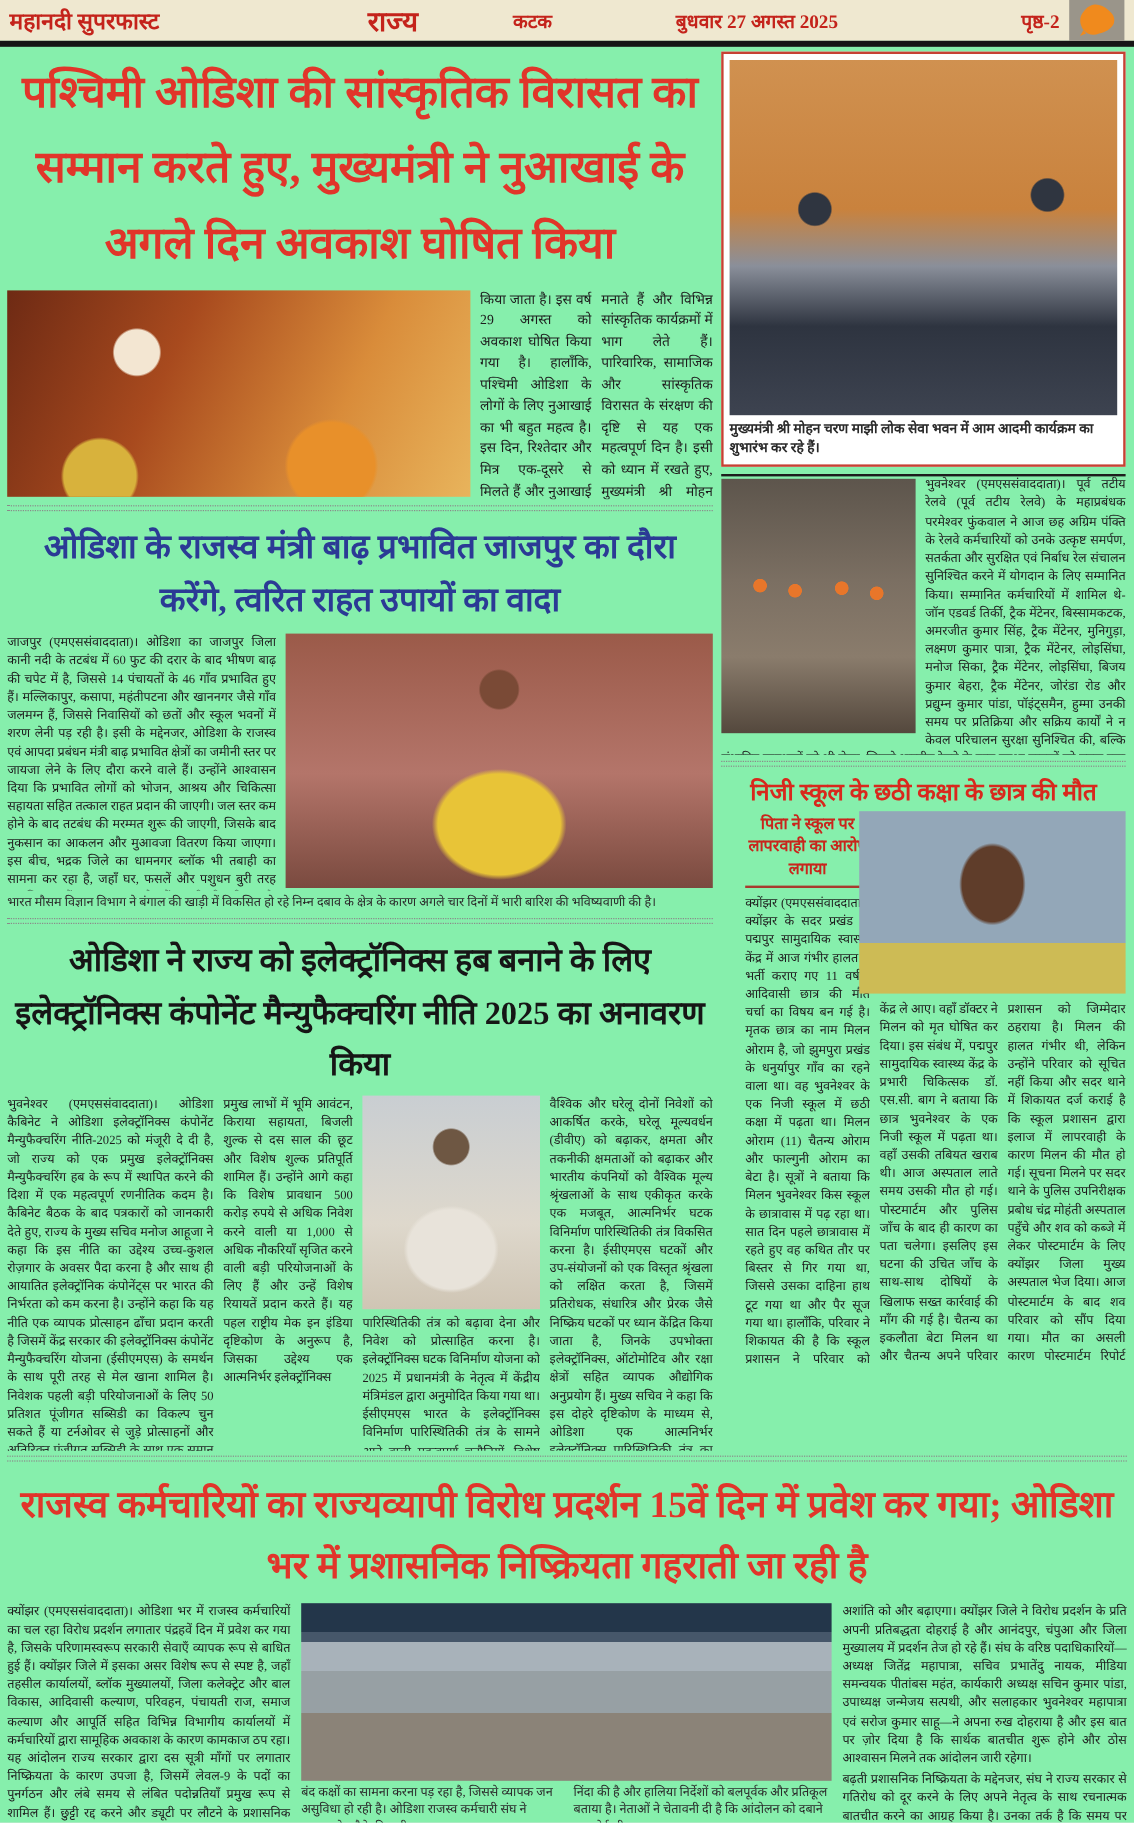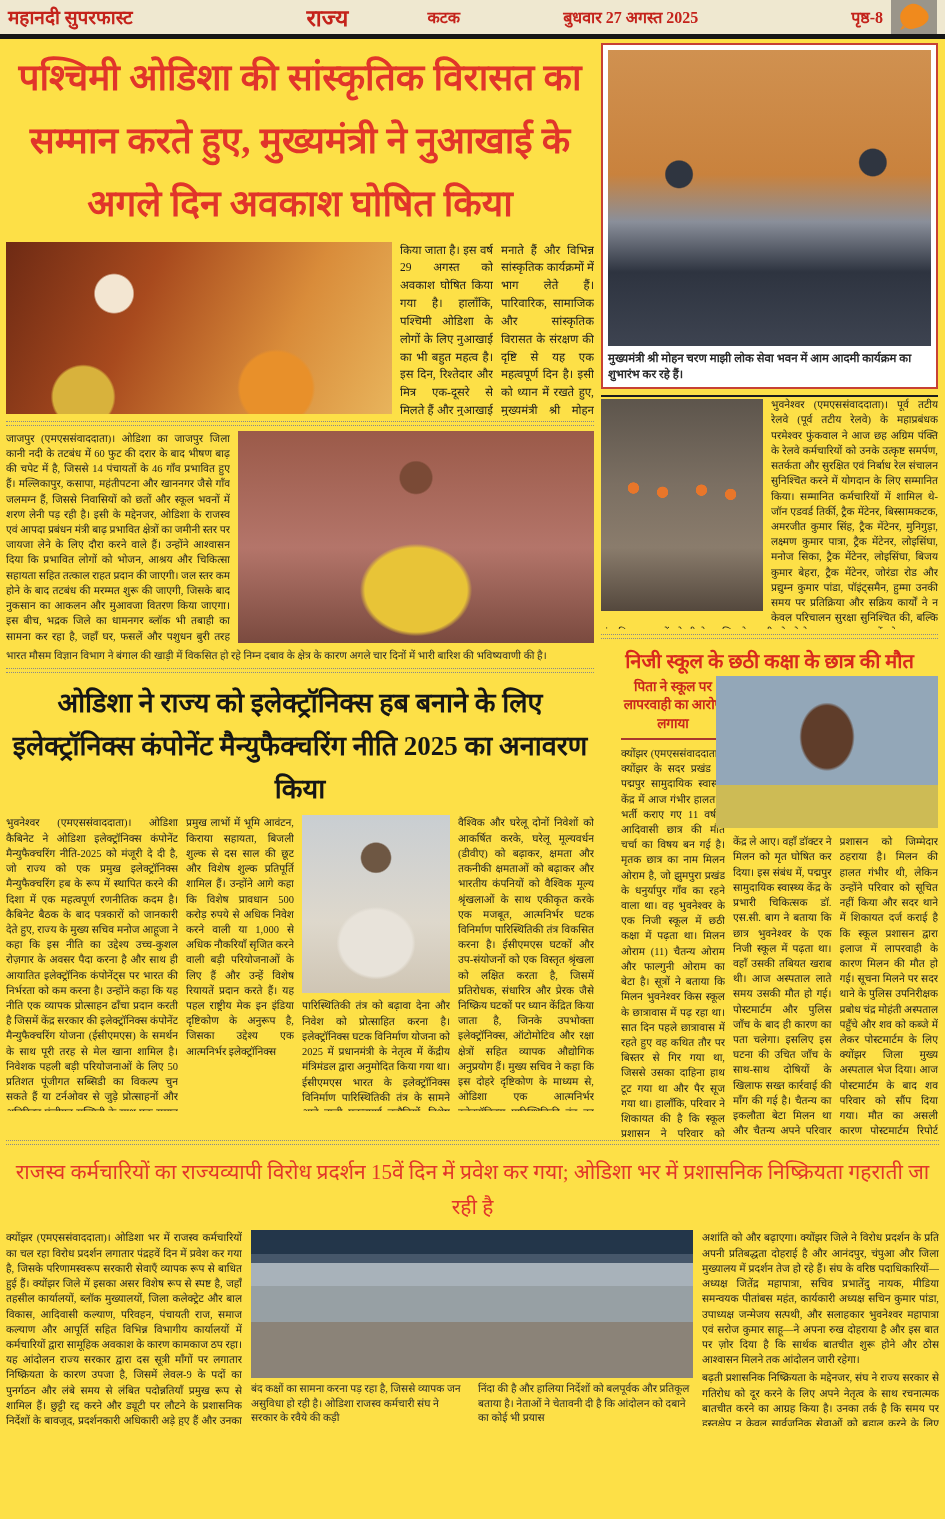--- a/index.html
+++ b/index.html
@@ -1,16 +1,16 @@
 <!DOCTYPE html>
 <html><head>
 <meta charset="utf-8">
 <style>
   html,body{margin:0;padding:0;background:#e8e8e4;}
-  .page{width:945px;height:1519px;margin:0 auto;background:#fde047;overflow:hidden;position:relative;
+  .page{width:945px;height:1519px;margin:0 auto;background:#86efac;overflow:hidden;position:relative;
         font-family:"Liberation Serif","DejaVu Sans",serif;color:#1d1d1d;}
   
   .hdr{display:flex;align-items:center;background:#efe8d0;height:34px;padding:0 8px;gap:8px;}
   .hdr-name{color:#c4231b;font-weight:bold;font-size:19px;white-space:nowrap;}
   .hdr-section{color:#c4231b;font-weight:bold;font-size:23px;white-space:nowrap;}
   .hdr-city{color:#c4231b;font-weight:bold;font-size:16px;white-space:nowrap;}
   .hdr-date{color:#c4231b;font-weight:bold;font-size:16px;white-space:nowrap;margin-left:24px;}
   .hdr-page{color:#c4231b;font-weight:bold;font-size:16px;white-space:nowrap;}
   .sp1{flex:3}.sp2{flex:1.2}.sp3{flex:1.2}.sp4{flex:2.6}
   .mapbox{width:46px;height:34px;background:#9a958a;display:flex;align-items:center;justify-content:center;}
@@ -20,21 +20,21 @@
   .lcol{width:588px;flex:none;}
   .rcol{width:337px;flex:none;}
   .body-txt{font-size:10.5px;line-height:1.45;text-align:justify;overflow:hidden;}
   .cap{font-size:10.5px;line-height:1.35;color:#2a2a2a;}
   .dotsep2{border-top:1px dotted #8a8a8a;border-bottom:1px dotted #8a8a8a;height:3px;margin:5px 0;}
   .ph{flex:none;background:#cfcac0;}
   
   .h1-red{color:#e1352a;font-weight:bold;text-align:center;font-size:37px;line-height:1.7;padding:4px 2px 6px;}
   .h2-blue{color:#2b3a95;font-weight:bold;text-align:center;font-size:28px;line-height:1.6;padding:4px 2px;}
   .h3-black{color:#161616;font-weight:bold;text-align:center;font-size:27px;line-height:1.6;padding:4px 2px;}
-  .h4-red{color:#e1352a;font-weight:normal;text-align:center;font-size:21px;line-height:1.65;padding:6px 2px;}
+  .h4-red{color:#e1352a;font-weight:bold;text-align:center;font-size:31px;line-height:1.65;padding:6px 2px;}
   .hr-rail{color:#161616;font-weight:bold;text-align:center;font-size:20px;line-height:1.45;padding:5px 2px;}
   .hr-stud{color:#d8281d;font-weight:bold;text-align:center;font-size:20px;line-height:1.3;padding:4px 2px 2px;}
   .subhead{color:#c9251c;font-weight:bold;font-size:13.5px;line-height:1.35;text-align:center;
            border-bottom:2px solid #a83a2e;padding:2px 0 5px;margin-bottom:6px;}
   
   .a1-body{display:flex;gap:8px;height:174px;}
   .a1-photo{width:386px;height:172px;
     background:radial-gradient(circle 34px at 28% 30%,#f3e6d2 0 55%,transparent 60%),
                radial-gradient(circle 60px at 70% 85%,#e8902a 0 60%,transparent 65%),
                radial-gradient(circle 50px at 20% 90%,#d8b23c 0 60%,transparent 65%),
@@ -100,21 +100,21 @@
 
   <div class="hdr">
     <span class="hdr-name">महानदी सुपरफास्ट</span>
     <span class="sp1"></span>
     <span class="hdr-section">राज्य</span>
     <span class="sp2"></span>
     <span class="hdr-city">कटक</span>
     <span class="sp3"></span>
     <span class="hdr-date">बुधवार 27 अगस्त 2025</span>
     <span class="sp4"></span>
-    <span class="hdr-page">पृष्ठ-8</span>
+    <span class="hdr-page">पृष्ठ-2</span>
     <span class="mapbox">
       <svg width="34" height="28" viewBox="0 0 34 28">
         <path d="M14 1 C18 0 23 2 26 5 C30 8 33 12 31 17 C29 21 24 24 19 25 C14 27 9 26 6 22 C3 18 2 12 5 8 C8 4 10 2 14 1 Z" fill="#f08a1d"></path>
         <path d="M6 22 L3 27 L8 25 Z" fill="#f08a1d"></path>
       </svg>
     </span>
   </div>
   <div class="blackbar"></div>
 
   <div class="main">
@@ -125,20 +125,21 @@
         <div class="h1-red">पश्चिमी ओडिशा की सांस्कृतिक विरासत का सम्मान करते हुए, मुख्यमंत्री ने नुआखाई के अगले दिन अवकाश घोषित किया</div>
         <div class="a1-body">
           <div class="ph a1-photo"></div>
           <div class="a1-col">किया जाता है। इस वर्ष 29 अगस्त को अवकाश घोषित किया गया है। हालाँकि, पश्चिमी ओडिशा के लोगों के लिए नुआखाई का भी बहुत महत्व है। इस दिन, रिश्तेदार और मित्र एक-दूसरे से मिलते हैं और नुआखाई जुहार</div>
           <div class="a1-col">मनाते हैं और विभिन्न सांस्कृतिक कार्यक्रमों में भाग लेते हैं। पारिवारिक, सामाजिक और सांस्कृतिक विरासत के संरक्षण की दृष्टि से यह एक महत्वपूर्ण दिन है। इसी को ध्यान में रखते हुए, मुख्यमंत्री श्री मोहन चरण माझी ने नुआखाई के अगले दिन यानी 29.08.2025 (शुक्रवार) को सभी सरकारी कार्यालयों और मजिस्ट्रेट न्यायालयों (कार्यकारी) के लिए अवकाश घोषित किया है। इसके बजाय, 13 सितंबर, दूसरे शनिवार को कार्य दिवस घोषित किया गया है।</div>
         </div>
       </div>
       <div class="dotsep2"></div>
 
       <div>
+        <div class="h2-blue">ओडिशा के राजस्व मंत्री बाढ़ प्रभावित जाजपुर का दौरा करेंगे, त्वरित राहत उपायों का वादा</div>
         <div class="a2-body">
           <div class="a2-txt body-txt">जाजपुर (एमएससंवाददाता)। ओडिशा का जाजपुर जिला कानी नदी के तटबंध में 60 फुट की दरार के बाद भीषण बाढ़ की चपेट में है, जिससे 14 पंचायतों के 46 गाँव प्रभावित हुए हैं। मल्लिकापुर, कसापा, महंतीपटना और खाननगर जैसे गाँव जलमग्न हैं, जिससे निवासियों को छतों और स्कूल भवनों में शरण लेनी पड़ रही है। इसी के मद्देनजर, ओडिशा के राजस्व एवं आपदा प्रबंधन मंत्री बाढ़ प्रभावित क्षेत्रों का जमीनी स्तर पर जायजा लेने के लिए दौरा करने वाले हैं। उन्होंने आश्वासन दिया कि प्रभावित लोगों को भोजन, आश्रय और चिकित्सा सहायता सहित तत्काल राहत प्रदान की जाएगी। जल स्तर कम होने के बाद तटबंध की मरम्मत शुरू की जाएगी, जिसके बाद नुकसान का आकलन और मुआवजा वितरण किया जाएगा। इस बीच, भद्रक जिले का धामनगर ब्लॉक भी तबाही का सामना कर रहा है, जहाँ घर, फसलें और पशुधन बुरी तरह प्रभावित हुए हैं। इस साल इस क्षेत्र में यह तीसरी बड़ी बाढ़ है, जिससे अर्जुनपुर और हसनाबाद के समुदाय बार-बार संकट की स्थिति में हैं।</div>
           <div class="ph a2-photo"></div>
         </div>
         <div class="a2-caps">
           <div class="cap">भारत मौसम विज्ञान विभाग ने बंगाल की खाड़ी में विकसित हो रहे निम्न दबाव के क्षेत्र के कारण अगले चार दिनों में भारी बारिश की भविष्यवाणी की है।</div>
         </div>
       </div>
       <div class="dotsep2"></div>
 

